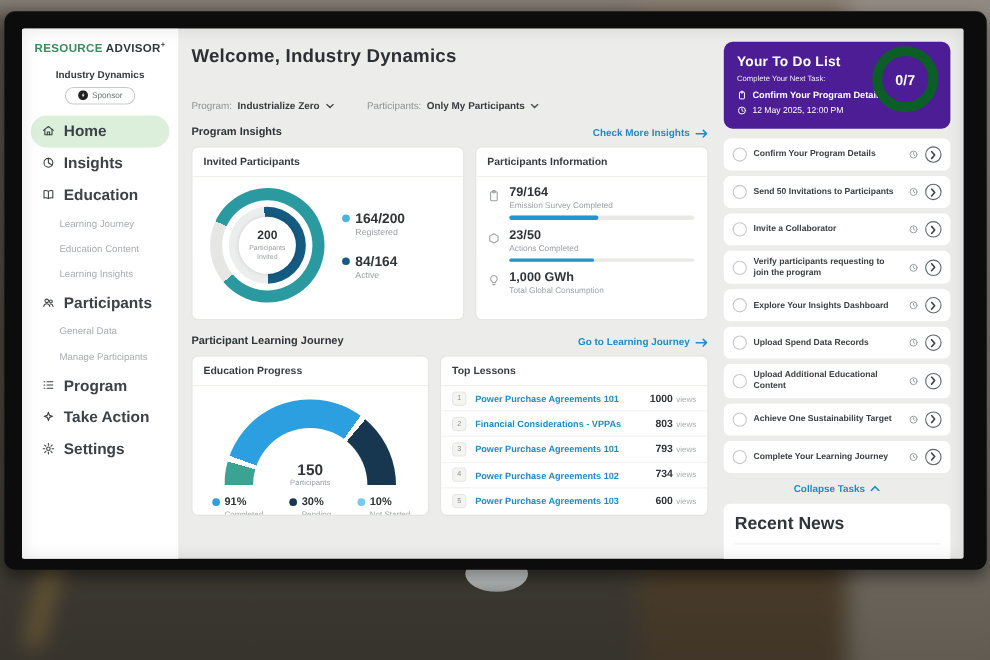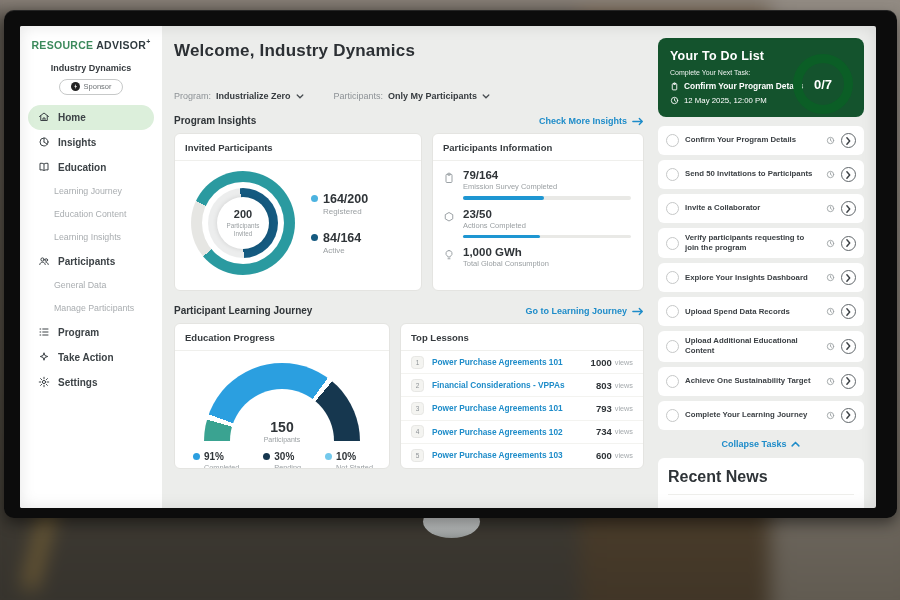--- a/index.html
+++ b/index.html
@@ -36,21 +36,21 @@
   .logo { text-align:center; font-size:10.5px; font-weight:bold; letter-spacing:.3px; }
   .logo .lg1 { color:#3c8a5c; }
   .logo .lg2 { color:#2f3a3f; }
   .logo sup { color:#2f3a3f; font-size:7px; }
   .org { text-align:center; margin-top:12px; font-size:9px; font-weight:bold; color:#363b3f; }
   .badge { width:64px; margin:6px auto 10px; border:1px solid #c7c9c9; border-radius:10px;
            display:flex; align-items:center; justify-content:center; gap:4px; padding:2.5px 0;
            font-size:7.5px; color:#6d7275; }
   .nav { display:flex; flex-direction:column; }
   .nav-item { display:flex; align-items:center; gap:8px; padding:6.5px 10px 6.5px 18px;
-              font-size:10px; font-weight:bold; color:#3c4246; cursor:pointer; }
+              font-size:14px; font-weight:bold; color:#3c4246; cursor:pointer; }
   .nav-item .nav-ico { width:12px; height:12px; color:#3c4246; flex:none; display:flex; }
   .nav-item.active { background:#dcefdb; border-radius:15px; margin:0 8px; padding-left:10px; }
   .nav-sub { padding:6.5px 10px 6.5px 34px; font-size:8.8px; color:#a9adb0; cursor:pointer; }
   svg { display:block; width:100%; height:100%; }
 
   
   .main { flex:1; padding:12px 14px 4px 12px; min-width:0; }
   .h1 { font-size:17px; font-weight:bold; color:#2c3034; letter-spacing:.2px; margin-top:3px; }
   .filters { display:flex; gap:30px; margin-top:10px; font-size:9px; align-items:center; }
   .filter { display:flex; align-items:center; gap:5px; cursor:pointer;margin-top:20px; }
@@ -124,28 +124,28 @@
   .rank { width:13px; height:13px; border-radius:3.5px; background:#f4f4f1; border:1px solid #e7e7e4;
           font-size:6.5px; color:#8d9296; display:flex; align-items:center; justify-content:center; flex:none; }
   .l-title { margin-left:8px; font-size:8.3px; font-weight:bold; color:#1e8cc9; cursor:pointer;
              white-space:nowrap; overflow:hidden; }
   .l-spacer { flex:1; }
   .l-views { font-size:9.5px; font-weight:bold; color:#2f3438; }
   .l-views-label { font-size:7.3px; color:#a6abae; margin-left:3px; }
 
   
   .todo-col { width:218px; flex:none; padding:12px 12px 0 0; display:flex; flex-direction:column; }
-  .todo-head { position:relative; background:#14532d; border-radius:8px; padding:11px 12px 12px; color:#fff; flex:none; }
+  .todo-head { position:relative; background:#4c1d95; border-radius:8px; padding:11px 12px 12px; color:#fff; flex:none; }
   .th-title { font-size:12.5px; font-weight:bold; letter-spacing:.2px; }
   .th-sub { font-size:7px; margin-top:6px; opacity:.92; }
   .th-line { display:flex; align-items:center; gap:5px; margin-top:5px; }
   .th-ico { width:9px; height:9px; color:#fff; flex:none; }
   .th-task { font-size:8.4px; font-weight:bold; }
   .th-time { font-size:7.8px; }
-  .th-ring { position:absolute; right:11px; top:16px; width:60px; height:60px; border-radius:50%;
+  .th-ring { position:absolute; right:11px; top:4px; width:60px; height:60px; border-radius:50%;
              border:9px solid #0b5e26; display:flex; align-items:center; justify-content:center; }
   .th-ring span { font-size:13px; font-weight:bold; color:#fff; }
 
   .tasks { display:flex; flex-direction:column; gap:5px; margin-top:9px; }
   .task { background:#fff; border-radius:6px; display:flex; align-items:center;
           padding:5px 8px; gap:6px; min-height:29px; cursor:pointer; }
   .chk { width:13px; height:13px; border:1.5px solid #c6c8c8; border-radius:50%; flex:none; }
   .t-label { flex:1; font-size:7.8px; font-weight:bold; color:#3c4145; line-height:1.3; }
   .t-clock { width:9px; height:9px; color:#9ba0a3; flex:none; }
   .t-go { width:15px; height:15px; border:1.5px solid #61676b; border-radius:50%; flex:none;

